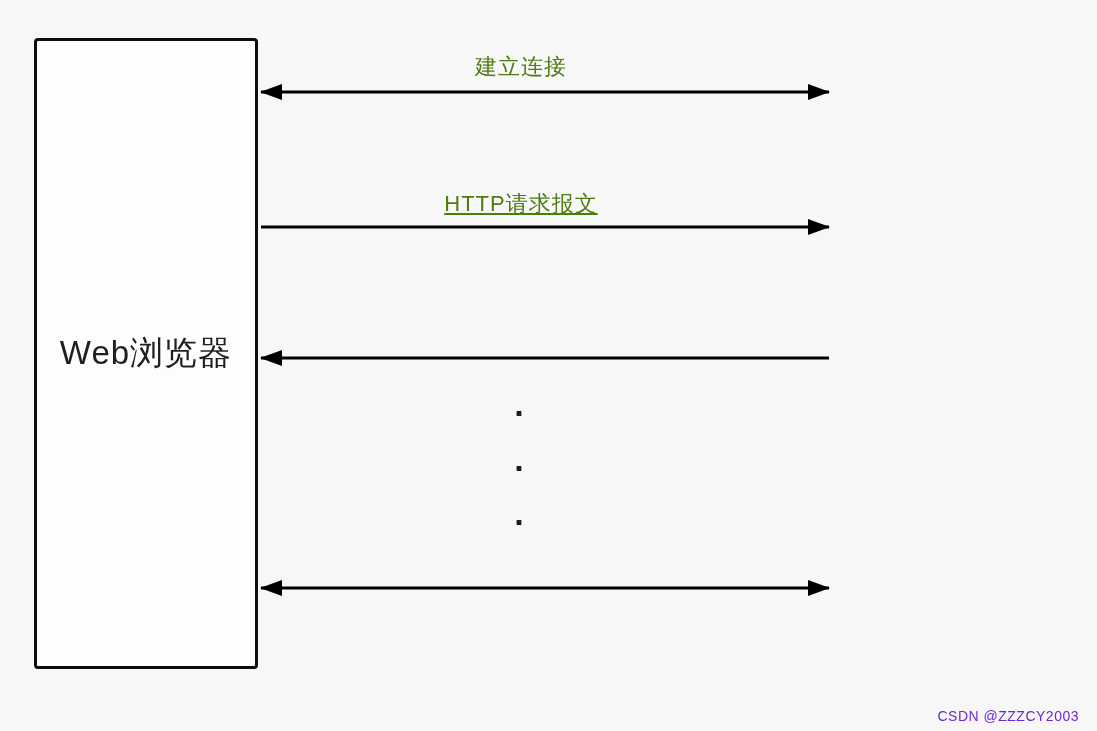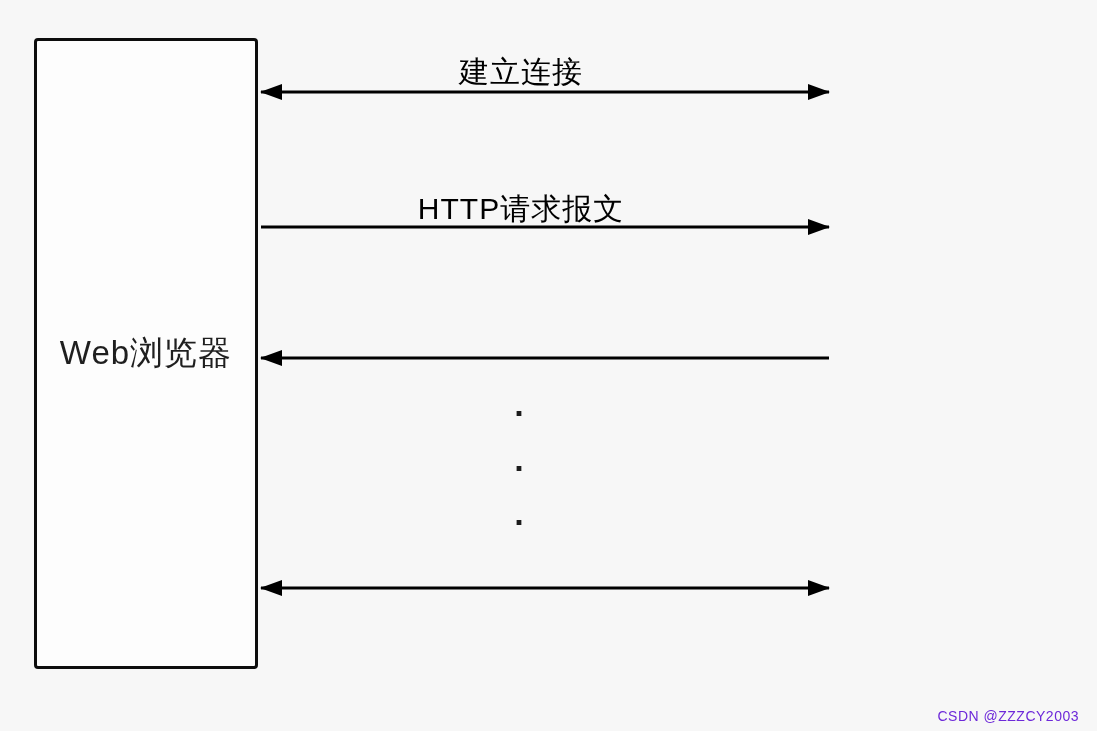--- a/index.html
+++ b/index.html
@@ -41,27 +41,27 @@
     position: absolute;
     left: 0;
     top: 0;
     width: 1097px;
     height: 731px;
     pointer-events: none;
   }
   .msg-label {
     position: absolute;
     transform: translateX(-50%);
-    font-size: 30px;
-    color: #000000;
+    font-size: 22px;
+    color: #4d7c0f;
     white-space: nowrap;
     letter-spacing: 1px;
   }
   .msg-label-1 { left: 521px; top: 52px;  }
-  .msg-label-2 { left: 521px; top: 189px; }
+  .msg-label-2 { left: 521px; top: 189px; text-decoration: underline; }
   .msg-label-3 { left: 524px; top: 307px; }
   .msg-label-4 { left: 522px; top: 531px; }
   .ellipsis {
     position: absolute;
     left: 519px;
     top: 386px;
     width: 2px;
     display: flex;
     flex-direction: column;
     align-items: center;

